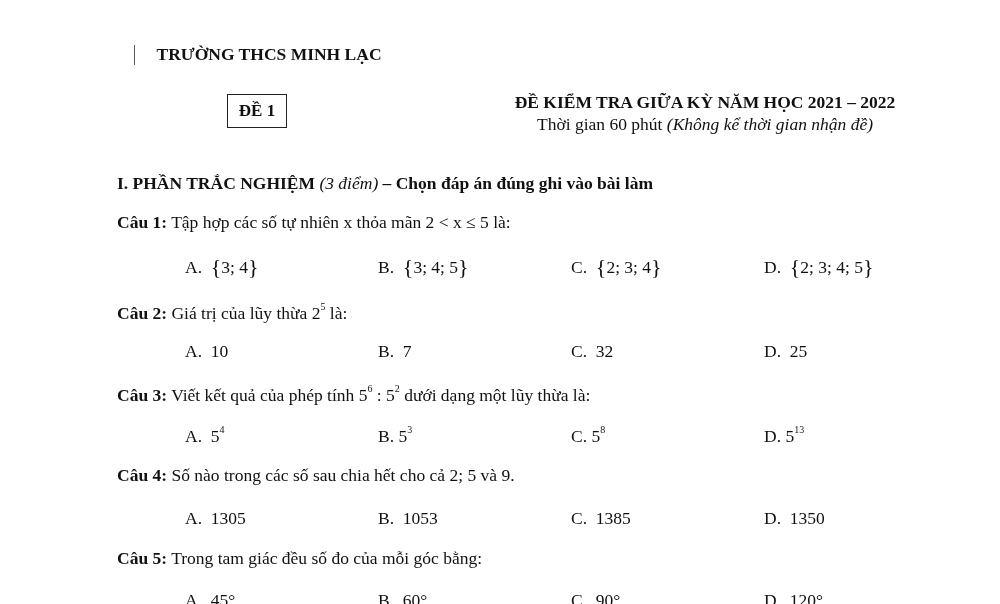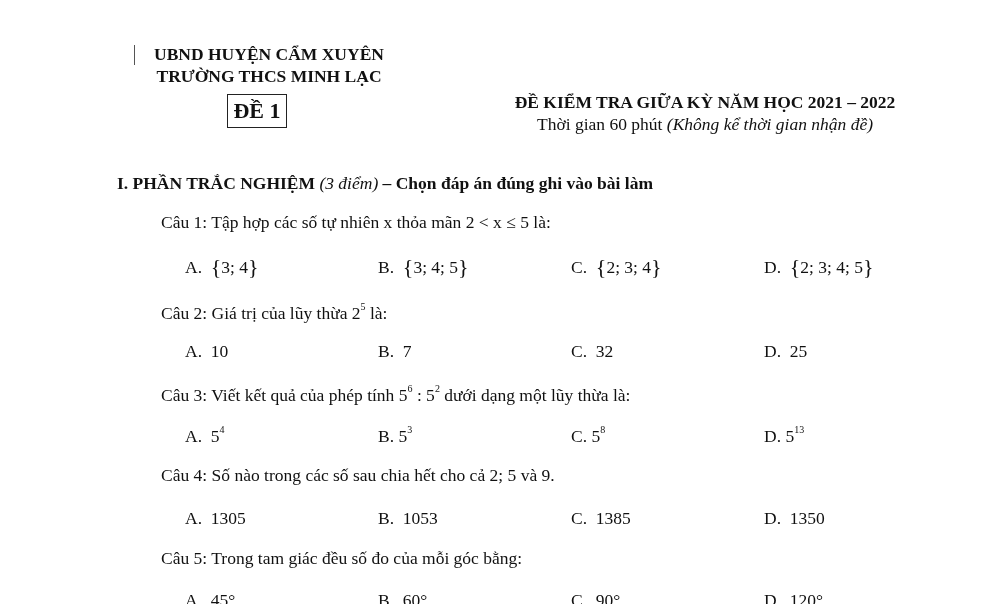--- a/index.html
+++ b/index.html
@@ -4,38 +4,37 @@
 <style>
   html, body { margin:0; padding:0; }
   body {
     width:1000px; height:604px; overflow:hidden; background:#ffffff;
     font-family:"Liberation Serif", serif; color:#111;
     position:relative;
   }
   .abs { position:absolute; white-space:nowrap; }
   .hdr-l { left:134px; top:43px; width:270px; text-align:center; font-weight:bold; font-size:17.5px; line-height:22px; }
   .cursor { position:absolute; left:134px; top:45px; width:1px; height:20px; background:#555; }
-  .de-box { left:227px; top:94px; width:60px; height:34px; border:1.5px solid #222; box-sizing:border-box; text-align:center; font-weight:bold; font-size:22px; line-height:31px; }
+  .de-box { left:227px; top:94px; width:60px; height:34px; border:1.5px solid #222; box-sizing:border-box; text-align:center; font-weight:bold; font-size:17px; line-height:31px; }
   .hdr-r { left:460px; top:43px; width:490px; text-align:center; font-size:17.5px; line-height:22px; }
   .hdr-r .b { font-weight:bold;margin-top:48px; }
   .hdr-r .time { font-size:17.5px; }
   .section { left:117px; top:173px; font-size:17.5px; font-weight:bold; }
   .section .it { font-style:italic; font-weight:normal;margin-top:8px; }
   .q { left:117px; font-size:17.5px; }
-  .q .lbl { font-weight:normal;margin-left:44px; }
+  .q .lbl { font-weight:bold; }
   .opt { font-size:17.5px;margin-left:20px; }
   sup { font-size:10px; vertical-align:9px; line-height:0; }
   .brace { font-size:22px; font-weight:100; vertical-align:-1px; }
 </style>
 </head>
 <body>
 
 <div class="cursor"></div>
 <div class="abs hdr-l">
-  <div>UBND HUYỆN CẨM XUYÊN</div>
   <div>TRƯỜNG THCS MINH LẠC</div>
 </div>
 <div class="abs de-box">ĐỀ 1</div>
 
 <div class="abs hdr-r">
   <div class="b">ĐỀ KIỂM TRA GIỮA KỲ NĂM HỌC 2021 – 2022</div>
   <div class="time"><span>Thời gian 60 phút </span><i>(Không kể thời gian nhận đề)</i></div>
 </div>
 
 <div class="abs section">

